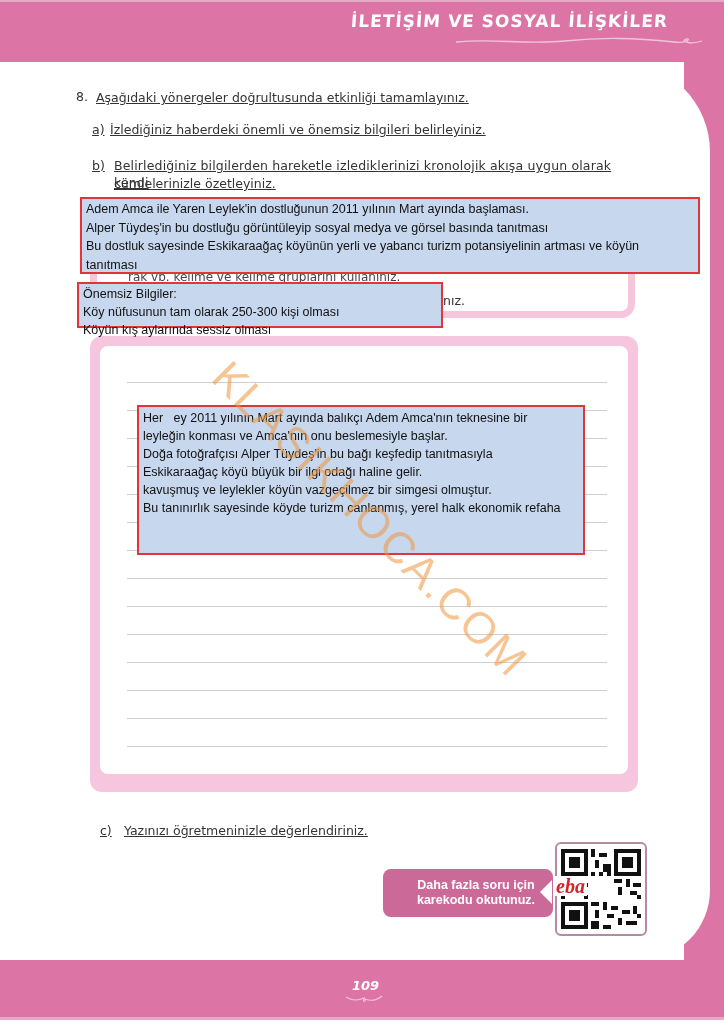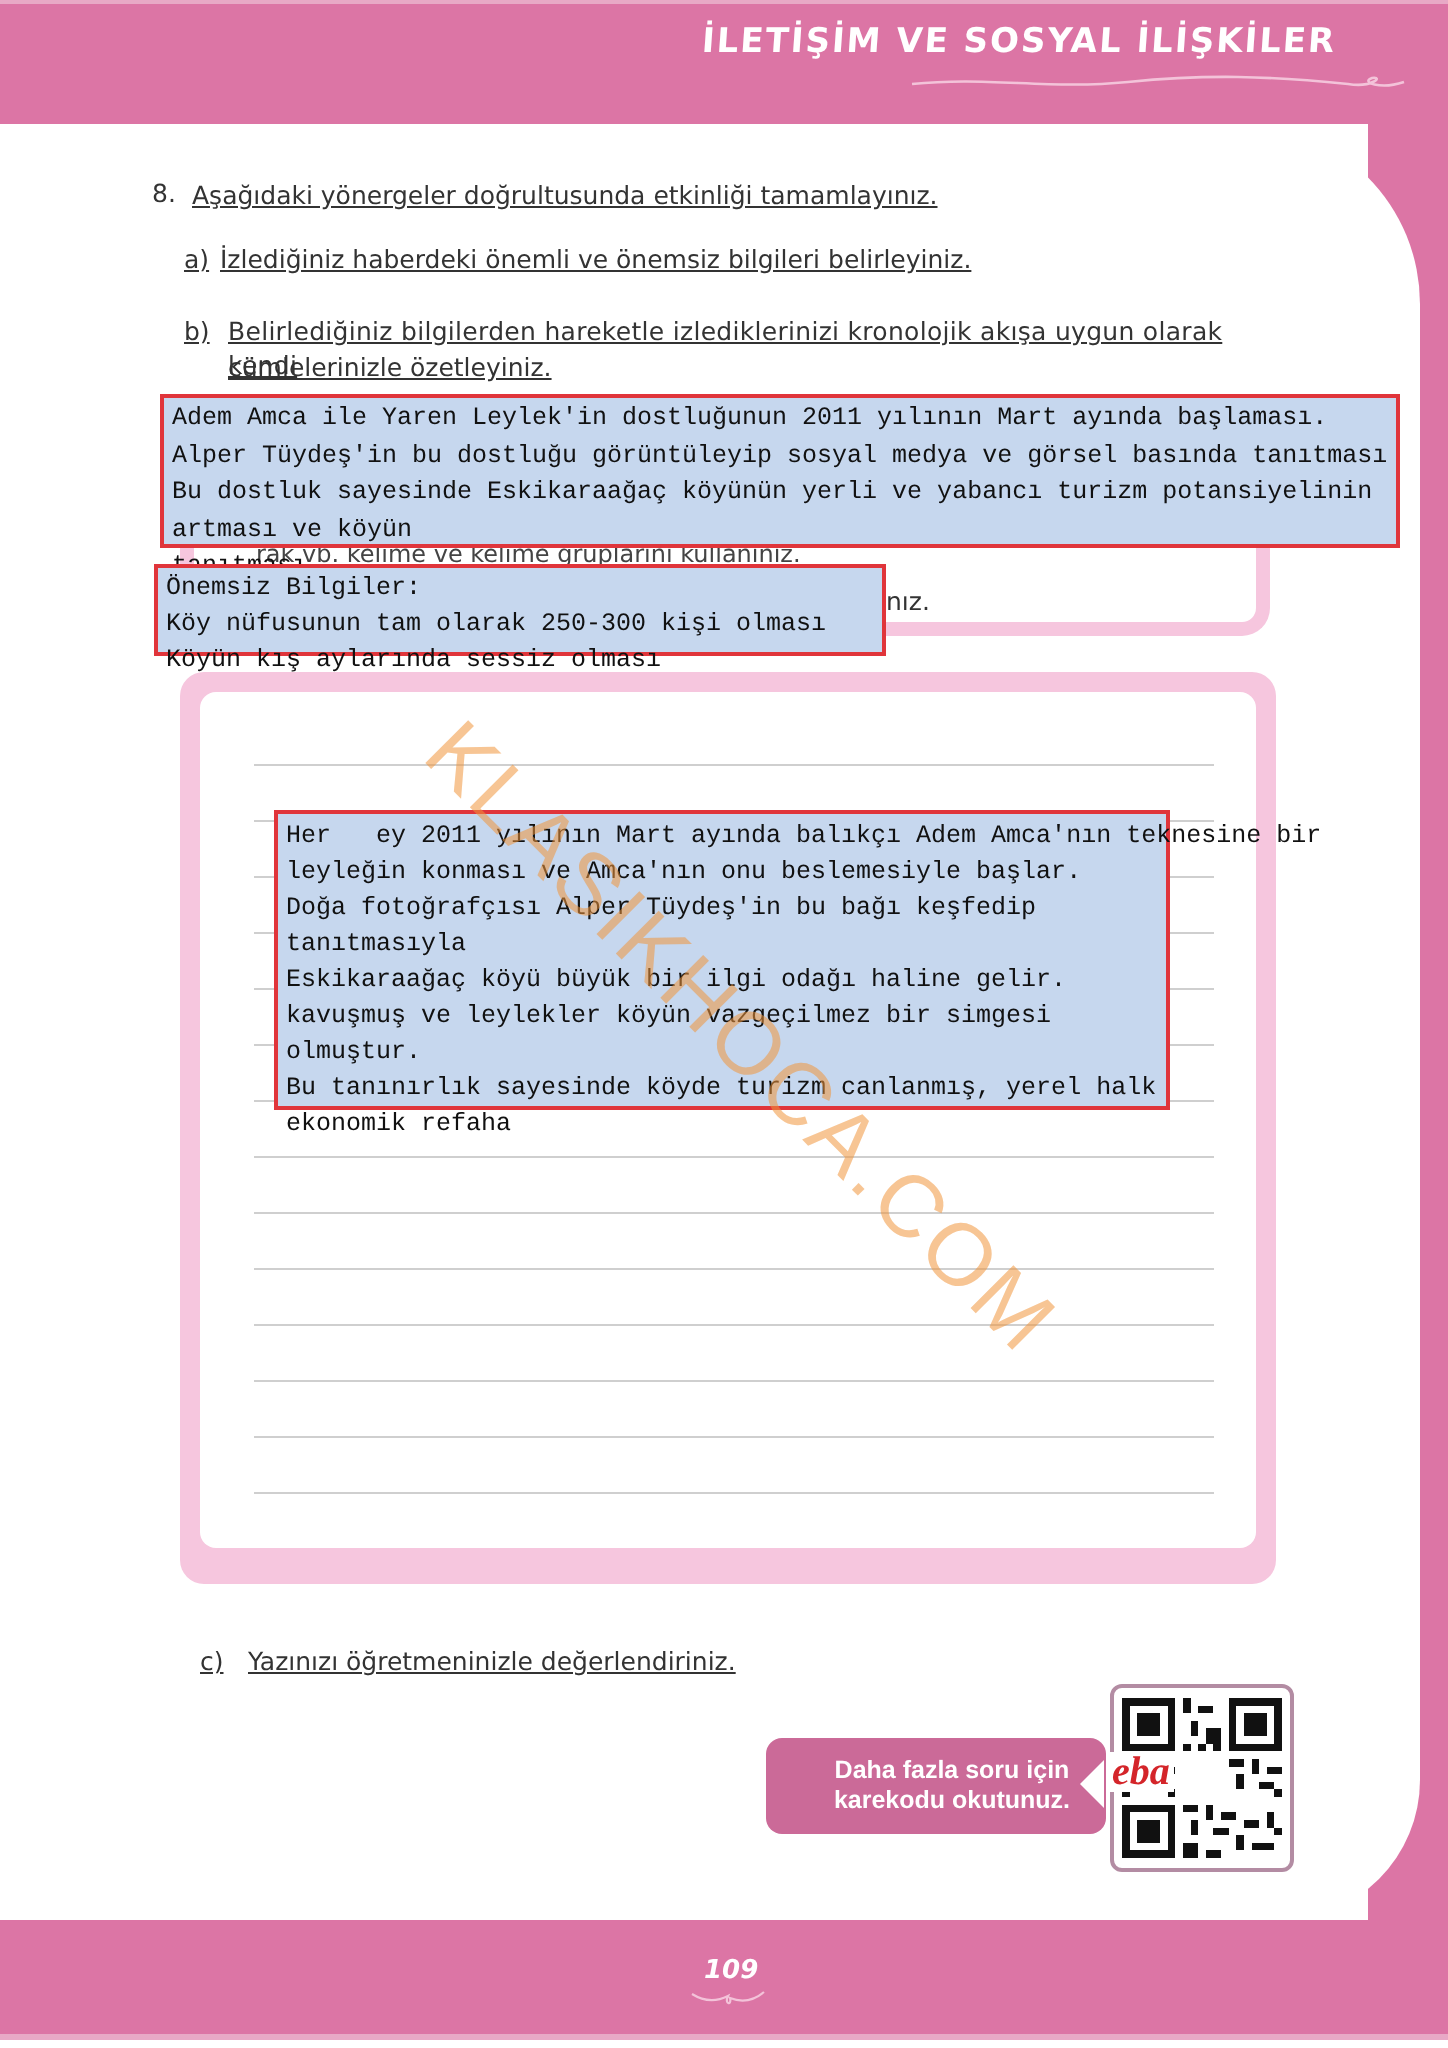--- a/index.html
+++ b/index.html
@@ -17,21 +17,21 @@
   .q-text { position: absolute; font-size: 12.5px; color: #333; line-height: 17px; text-decoration: underline; }
   .q-num { position: absolute; left: 76px; top: 89px; font-size: 12.5px; color: #333; }
 
   .hidden-box { position: absolute; left: 90px; top: 240px; width: 545px; height: 78px; border: 7px solid #f6c6de; border-top: none; border-radius: 0 0 14px 14px; background: #fff; }
   .hidden-text { position: absolute; font-size: 12.5px; color: #333; }
 
   .write-box { position: absolute; left: 90px; top: 336px; width: 548px; height: 456px; background: #f6c6de; border-radius: 12px; padding: 9px; }
   .write-inner { position: absolute; left: 10px; top: 10px; width: 528px; height: 428px; background: #ffffff; border-radius: 8px; }
   .ruled-line { position: absolute; left: 27px; width: 480px; height: 1px; background: #cfcfcf; }
 
-  .anno { position: absolute; background: #c6d7ee; border: 2px solid #e0353b; font-family: Liberation Mono, monospace; font-size: 12.5px; color: #111; line-height: 18.5px; padding: 1px 4px; }
+  .anno { position: absolute; background: #c6d7ee; border: 2px solid #e0353b; font-family: Liberation Sans, sans-serif; font-size: 12.5px; color: #111; line-height: 18.5px; padding: 1px 4px; }
 
   .watermark { position: absolute; left: 150px; top: 494px; width: 440px; text-align: center; font-family: "Liberation Sans", sans-serif; font-size: 44px; color: rgba(240,150,60,0.55); transform: rotate(45deg); letter-spacing: 2px; pointer-events: none; white-space: nowrap; }
 
   .qr-callout { position: absolute; left: 383px; top: 869px; width: 170px; height: 48px; background: #cb6a98; border-radius: 8px; color: #fff; font-family: "Liberation Sans", sans-serif; font-weight: bold; font-size: 12.5px; line-height: 15px; padding: 9px 0 0 16px; text-align: center; }
   .qr-notch { position: absolute; left: 540px; top: 880px; width: 0; height: 0; border-top: 12px solid transparent; border-bottom: 12px solid transparent; border-right: 12px solid #ffffff; }
   .qr-frame { position: absolute; left: 555px; top: 842px; width: 92px; height: 94px; border: 2px solid #b38ca3; border-radius: 6px; background: #fff; padding: 4px; }
   .qr-code { width: 100%; height: 100%; }
   .eba { position: absolute; left: 554px; top: 876px; font-family: "Liberation Serif", serif; font-style: italic; font-weight: bold; color: #d4252a; font-size: 20px; background: #fff; padding: 0 2px; line-height: 20px; }
 
   .page-num { position: absolute; left: 352px; top: 978px; color: #fff; font-size: 13px; font-weight: bold; font-style: italic; }

